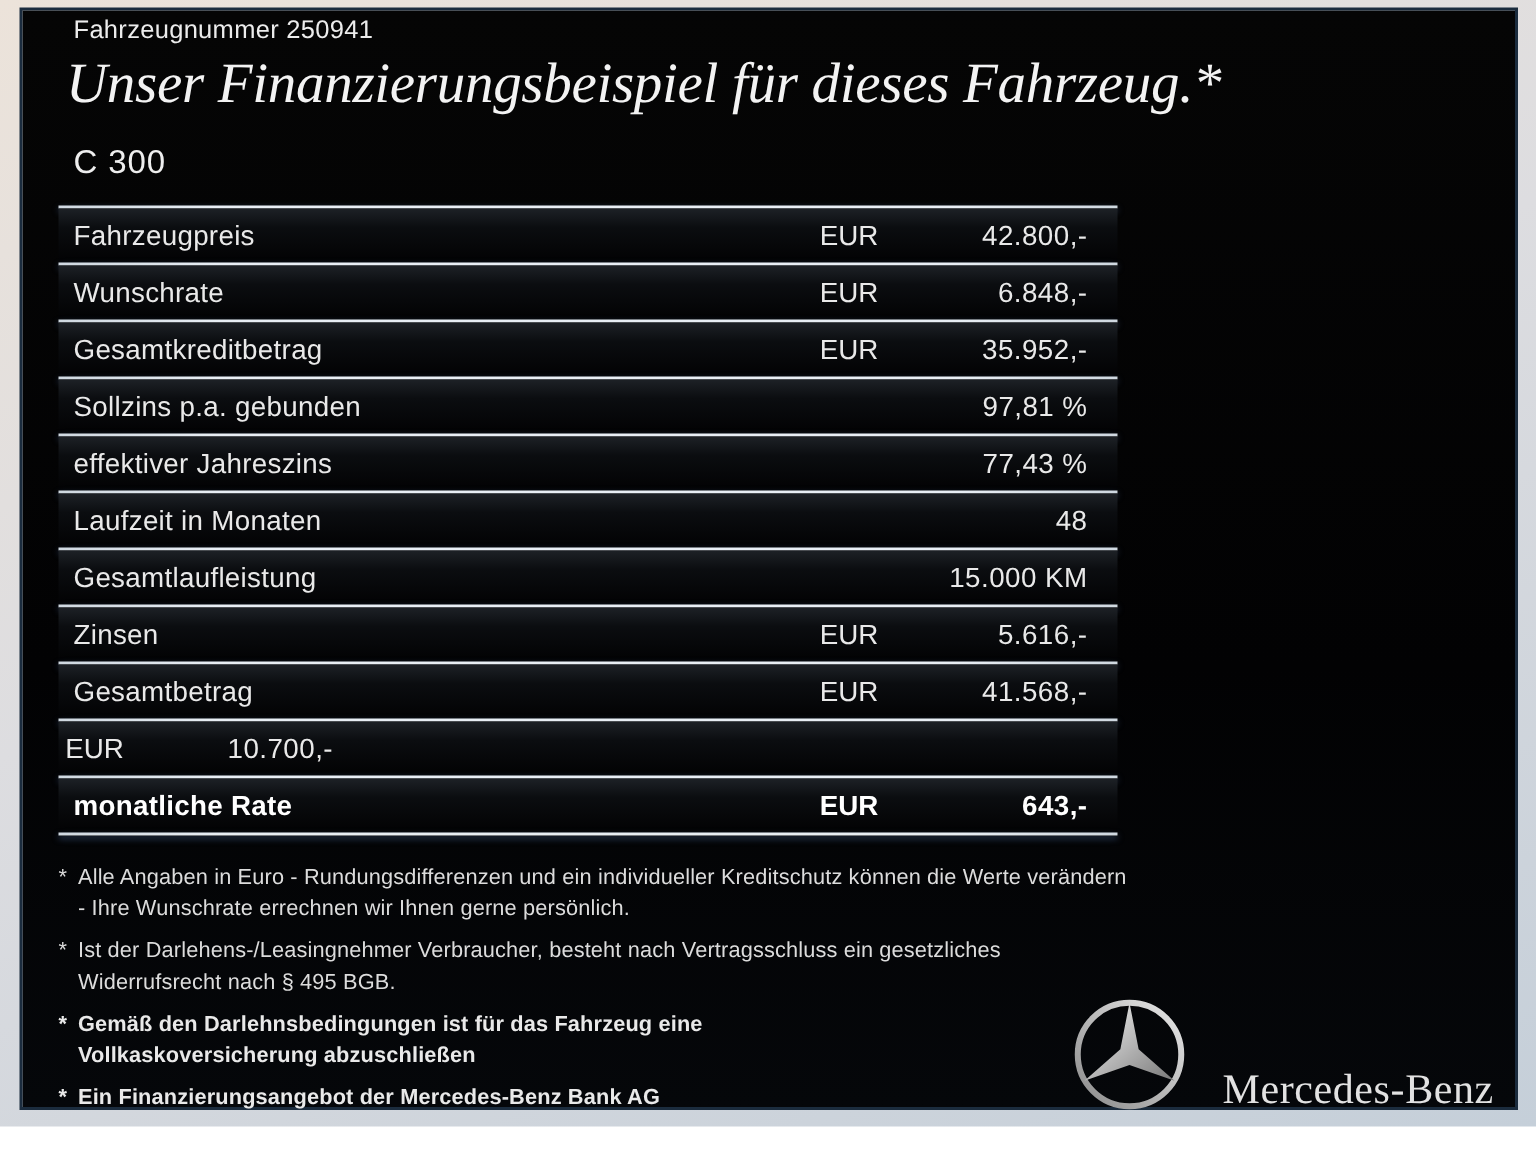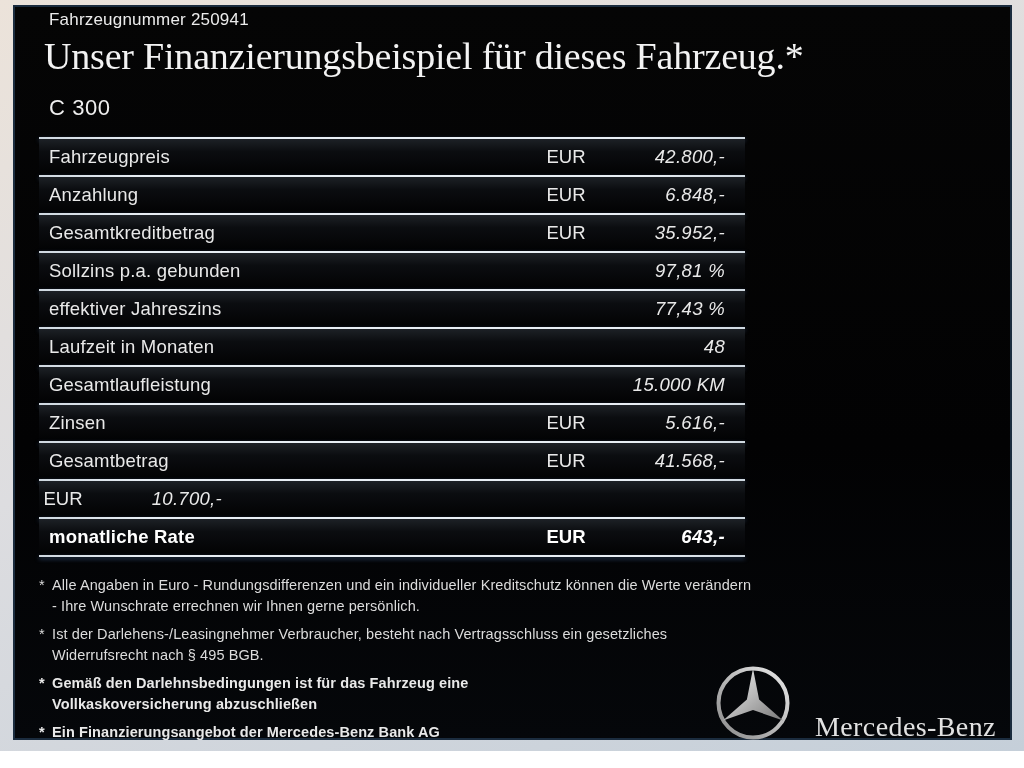--- a/index.html
+++ b/index.html
@@ -45,21 +45,21 @@
     box-shadow: 0 2px 4px rgba(90, 130, 190, 0.55);
   }
   .row {
     height: 36px;
     display: flex; align-items: center;
     background: linear-gradient(180deg, #1d2126 0%, #0b0d10 35%, #020203 100%);
     font-size: 18.5px; color: #e9e9e9;
   }
   .cell-label { flex: 1; padding-left: 10px; letter-spacing: .2px; }
   .cell-cur   { width: 48px;  text-align: center; }
-  .cell-val   { width: 135px; text-align: right; padding-right: 20px; letter-spacing: .3px; font-style: italic; }
+  .cell-val   { width: 135px; text-align: right; padding-right: 20px; letter-spacing: .3px; }
   .row.bold { font-weight: bold; color: #ffffff; }
   .footnotes {
     position: absolute; left: 24px; top: 568px; width: 730px;
   }
   .footnote {
     display: flex; margin-bottom: 7px;
     font-size: 14.5px; line-height: 21px; color: #dcdcdc; letter-spacing: .1px;
   }
   .footnote .fn-marker { width: 13px; flex: 0 0 13px; }
   .footnote.bold { font-weight: bold; color: #e9e9e9; }
@@ -77,33 +77,33 @@
     white-space: nowrap;
   }
 </style>
 </head>
 <body>
 
 <div class="frame">
   <div class="content">
 
     <div class="vehicle-number">Fahrzeugnummer 250941</div>
-    <h1 class="page-title" style="margin:0;font-weight:normal;">Unser Finanzierungsbeispiel für dieses Fahrzeug.*</h1>
+    <h1 class="page-title" style="margin:0;font-weight:normal;font-style:italic;">Unser Finanzierungsbeispiel für dieses Fahrzeug.*</h1>
     <div class="model-name">C 300</div>
 
     <div class="finance-table">
       <div class="sep"></div>
       <div class="row">
         <span class="cell-label">Fahrzeugpreis</span>
         <span class="cell-cur">EUR</span>
         <span class="cell-val">42.800,-</span>
       </div>
       <div class="sep"></div>
       <div class="row">
-        <span class="cell-label">Anzahlung</span>
+        <span class="cell-label">Wunschrate</span>
         <span class="cell-cur">EUR</span>
         <span class="cell-val">6.848,-</span>
       </div>
       <div class="sep"></div>
       <div class="row">
         <span class="cell-label">Gesamtkreditbetrag</span>
         <span class="cell-cur">EUR</span>
         <span class="cell-val">35.952,-</span>
       </div>
       <div class="sep"></div>

